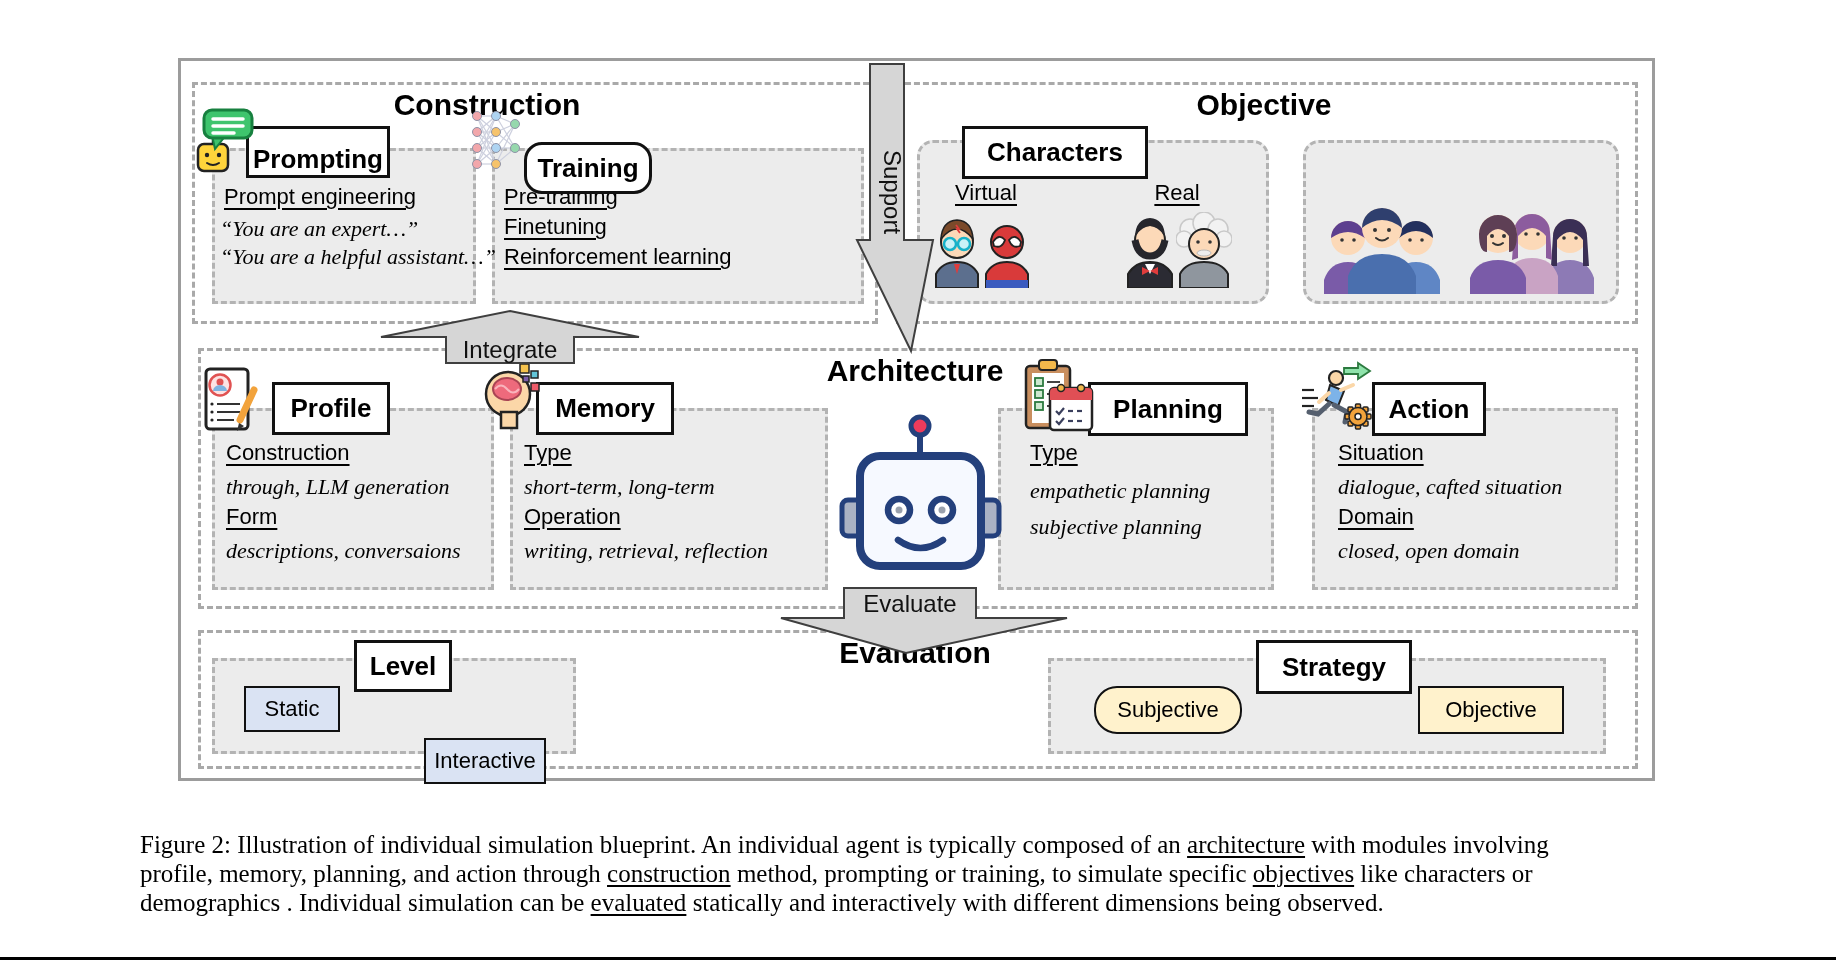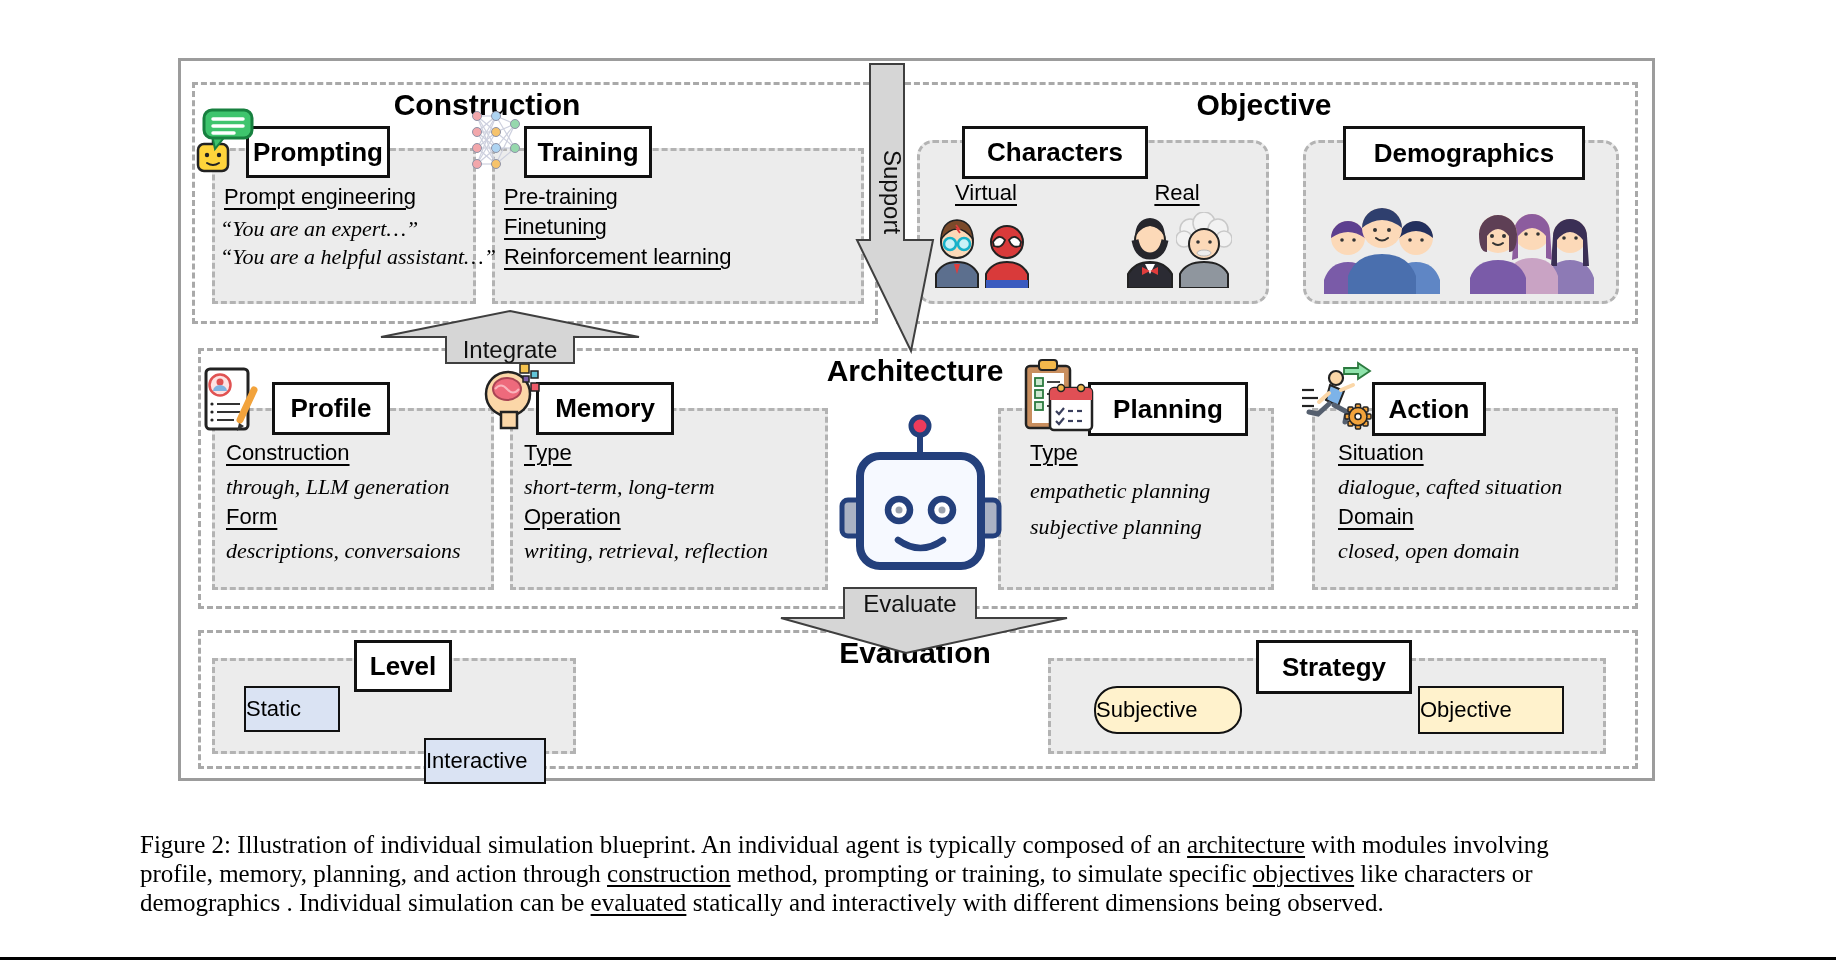--- a/index.html
+++ b/index.html
@@ -9,21 +9,21 @@
   .outer{border:3px solid #9c9c9c;}
   .dash{border:3px dashed #a9a9a9;}
   .panel{background:#ececec;border:3px dashed #b3b3b3;z-index:1;}
   .round{border-radius:16px;}
   .label-box{background:#fff;border:3px solid #111;display:flex;align-items:center;justify-content:center;
              font-weight:bold;font-size:26px;z-index:3;color:#000;}
   .sec-title{font-weight:bold;font-size:30px;text-align:center;color:#000;z-index:2;}
   .h-item{font-size:22px;color:#000;text-decoration:underline;text-underline-offset:4px;white-space:nowrap;z-index:2;}
   .v-item{font-family:"Liberation Serif",serif;font-style:italic;font-size:22px;color:#000;white-space:nowrap;z-index:2;}
   .group-label{font-size:22px;color:#000;text-decoration:underline;text-underline-offset:4px;text-align:center;z-index:2;}
-  .opt-box{border:2.5px solid #111;display:flex;align-items:center;justify-content:flex-start;font-size:22px;color:#000;z-index:2;}
+  .opt-box{border:2.5px solid #111;display:flex;align-items:center;justify-content:center;font-size:22px;color:#000;z-index:2;}
   .blue-opt{background:#dae3f3;}
   .cream-opt{background:#fff2cc;}
   .icon{z-index:4;}
   .arrow{z-index:5;}
   .caption{font-family:"Liberation Serif",serif;font-size:25px;color:#000;z-index:2;}
   .caption-line{white-space:nowrap;line-height:29px;}
   .caption-line .u{text-decoration:underline;text-underline-offset:3px;}
   .rule{background:#000;z-index:2;}
   svg text{font-family:"Liberation Sans",sans-serif;}
 </style>
@@ -31,41 +31,41 @@
 <body>
 
 <div id="page">
 
   <div class="abs outer" style="left:178px;top:58px;width:1471px;height:717px;"></div>
 
   <div class="abs dash" style="left:192px;top:82px;width:680px;height:236px;"></div>
   <div class="abs sec-title" style="left:192px;top:88px;width:590px;">Construction</div>
 
   <div class="abs panel" style="left:212px;top:148px;width:258px;height:150px;"></div>
-  <div class="abs label-box" style="left:246px;top:126px;width:138px;height:46px;">
+  <div class="abs label-box" style="left:246px;top:126px;width:138px;height:46px;align-items:flex-end;">
     <span>Prompting</span>
   </div>
   <svg class="abs icon" style="left:196px;top:108px;" width="58" height="68" viewBox="0 0 58 68">
     <rect x="2" y="36" width="30" height="27" rx="6" fill="#ffd43b" stroke="#222" stroke-width="2.5"></rect>
     <circle cx="11" cy="47" r="2.2" fill="#222"></circle>
       <circle cx="23" cy="47" r="2.2" fill="#222"></circle>
     <path d="M11,55 Q17,59 23,55" fill="none" stroke="#222" stroke-width="2" stroke-linecap="round"></path>
     <line x1="17" y1="36" x2="17" y2="29" stroke="#222" stroke-width="2.5"></line>
     <polygon points="16,27 30,27 19,41" fill="#3ec46d" stroke="#17803f" stroke-width="2"></polygon>
     <rect x="8" y="2" width="48" height="28" rx="8" fill="#3ec46d" stroke="#17803f" stroke-width="3"></rect>
     <line x1="17" y1="11" x2="47" y2="11" stroke="#fff" stroke-width="3.5" stroke-linecap="round"></line>
     <line x1="17" y1="18" x2="47" y2="18" stroke="#fff" stroke-width="3.5" stroke-linecap="round"></line>
     <line x1="17" y1="25" x2="38" y2="25" stroke="#fff" stroke-width="3.5" stroke-linecap="round"></line>
   </svg>
   <div class="abs h-item" style="left:224px;top:184px;">Prompt engineering</div>
   <div class="abs v-item" style="left:220px;top:216px;">“You are an expert…”</div>
   <div class="abs v-item" style="left:220px;top:244px;">“You are a helpful assistant…”</div>
 
   <div class="abs panel" style="left:492px;top:148px;width:366px;height:150px;"></div>
-  <div class="abs label-box" style="left:524px;top:126px;width:122px;height:46px;">
+  <div class="abs label-box" style="left:524px;top:142px;width:122px;height:46px;border-radius:18px;">
     <span>Training</span>
   </div>
   <svg class="abs icon" style="left:468px;top:106px;" width="56" height="66" viewBox="0 0 56 66">
     <g stroke="#cdd0de" stroke-width="1.2">
       <line x1="9" y1="10" x2="28" y2="10"></line>
         <line x1="9" y1="10" x2="28" y2="26"></line>
         <line x1="9" y1="10" x2="28" y2="42"></line>
         <line x1="9" y1="10" x2="28" y2="58"></line>
       <line x1="9" y1="26" x2="28" y2="10"></line>
         <line x1="9" y1="26" x2="28" y2="26"></line>
@@ -153,23 +153,20 @@
     <circle cx="8" cy="27" r="8" fill="#f2f2f2" stroke="#c9c9c9" stroke-width="1.5"></circle>
     <circle cx="48" cy="27" r="8" fill="#f2f2f2" stroke="#c9c9c9" stroke-width="1.5"></circle>
     <path d="M4,76 V62 Q10,50 28,50 Q46,50 52,62 V76 Z" fill="#8f969e" stroke="#222" stroke-width="2"></path>
     <circle cx="28" cy="32" r="15" fill="#fcd9b8" stroke="#222" stroke-width="2"></circle>
     <ellipse cx="28" cy="41" rx="7" ry="3" fill="#eee" stroke="#bbb"></ellipse>
     <circle cx="22" cy="30" r="1.8" fill="#333"></circle>
       <circle cx="34" cy="30" r="1.8" fill="#333"></circle>
   </svg>
 
   <div class="abs panel round" style="left:1303px;top:140px;width:310px;height:158px;"></div>
-  <div class="abs label-box" style="left:1343px;top:126px;width:236px;height:48px;">
-    <span>Demographics</span>
-  </div>
   <svg class="abs icon" style="left:1318px;top:190px;" width="128" height="104" viewBox="0 0 128 104">
     <path d="M6,104 V90 Q12,72 30,72 Q48,72 54,90 V104 Z" fill="#7a5ba8"></path>
     <circle cx="30" cy="48" r="17" fill="#fcd9b8"></circle>
     <path d="M13,48 a17,17 0 0 1 34,0 Q30,36 13,48 Z" fill="#5d3f8f"></path>
     <path d="M74,104 V90 Q80,72 98,72 Q116,72 122,90 V104 Z" fill="#5f86c5"></path>
     <circle cx="98" cy="48" r="17" fill="#fcd9b8"></circle>
     <path d="M81,48 a17,17 0 0 1 34,0 Q98,34 81,48 Z" fill="#23305e"></path>
     <path d="M30,104 V86 Q38,64 64,64 Q90,64 98,86 V104 Z" fill="#4a6fae"></path>
     <circle cx="64" cy="38" r="20" fill="#fcd9b8"></circle>
     <path d="M44,38 a20,20 0 0 1 40,0 Q64,22 44,38 Z" fill="#2f3f6e"></path>

